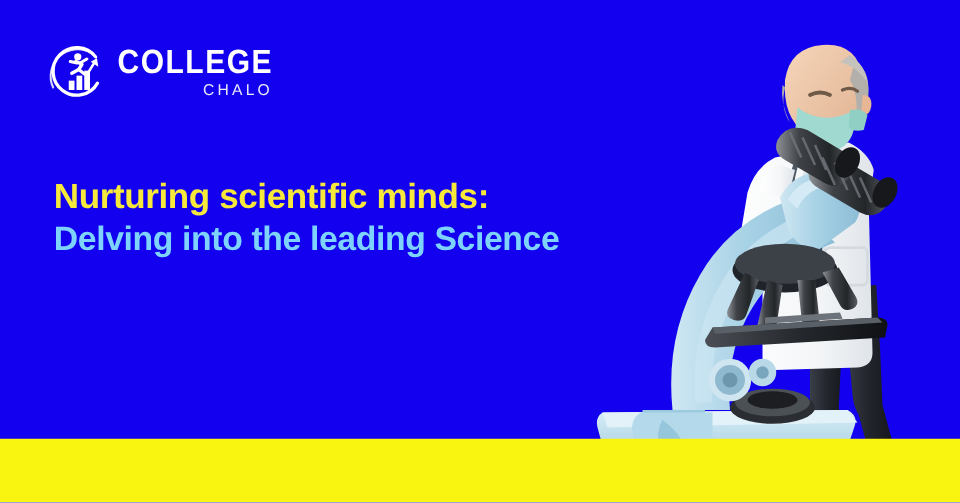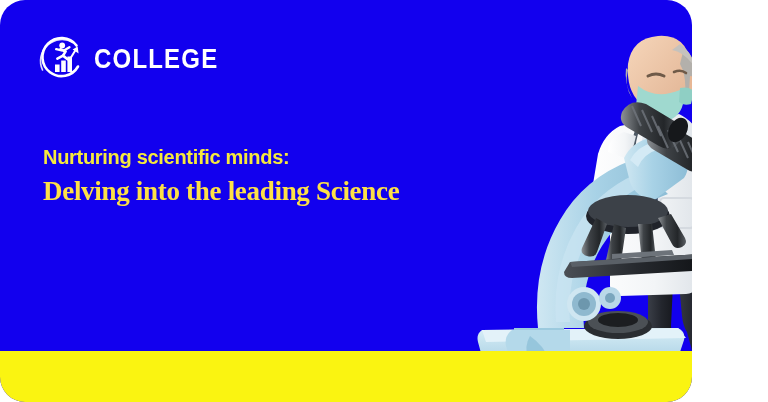--- a/index.html
+++ b/index.html
@@ -1,23 +1,22 @@
 <!DOCTYPE html>
 <html><head>
 <meta charset="utf-8">
 <style>
   html,body{margin:0;padding:0;background:#fff;}
   body{font-family:"Liberation Sans",sans-serif;}
 
   #banner{
     position:relative;
-    width:692px;height:402px;
+    width:768px;height:402px;
     overflow:hidden;
     background:#1200ee;
-    border-radius:25px;
   }
 
   
   #bottom-bar{
     position:absolute;left:0;top:351px;
     width:768px;height:51px;
     background:#faf411;
   }
 
   
@@ -43,22 +42,22 @@
     position:absolute;left:43px;top:140px;
     width:520px;
   }
   .hl-line{
     font-weight:bold;
     font-size:27px;
     line-height:34px;
     letter-spacing:-0.3px;
     white-space:nowrap;
   }
-  .hl-yellow{color:#f6e93c;font-size:20px;}
-  .hl-white{color:#fde047;font-family:Liberation Serif, serif;}
+  .hl-yellow{color:#f6e93c;font-size:28px;}
+  .hl-white{color:#7dd3fc;}
 
   
   #illus{
     position:absolute;left:452px;top:30px;
     width:316px;height:345px;
   }
   #illus svg{display:block;width:100%;height:100%;}
 </style>
 </head>
 <body>
@@ -83,20 +82,21 @@
         <circle cx="26.2" cy="12.4" r="2.9" fill="#ffffff"></circle>
         <path d="M24.6 16.2 L29.6 18.4 L27 22.6 L31.6 26.2" stroke="#ffffff" stroke-width="2.7" stroke-linecap="round" stroke-linejoin="round" fill="none"></path>
         <path d="M27 22.6 L21.4 25.6" stroke="#ffffff" stroke-width="2.7" stroke-linecap="round" fill="none"></path>
         <path d="M25.6 17.4 L20.2 16.2" stroke="#ffffff" stroke-width="2.4" stroke-linecap="round" fill="none"></path>
         <path d="M28.4 17.2 L33.4 14.2" stroke="#ffffff" stroke-width="2.4" stroke-linecap="round" fill="none"></path>
       </svg>
     </div>
 
     <div id="logo-text">
       <div id="logo-word">COLLEGE</div>
+      <div id="logo-sub">CHALO</div>
     </div>
   </div>
 
   <div id="headline">
     <div class="hl-line hl-yellow">Nurturing scientific minds:</div>
     <div class="hl-line hl-white">Delving into the leading Science</div>
   </div>
 
   <div id="illus">
     <svg viewBox="0 0 316 345" xmlns="http://www.w3.org/2000/svg">

